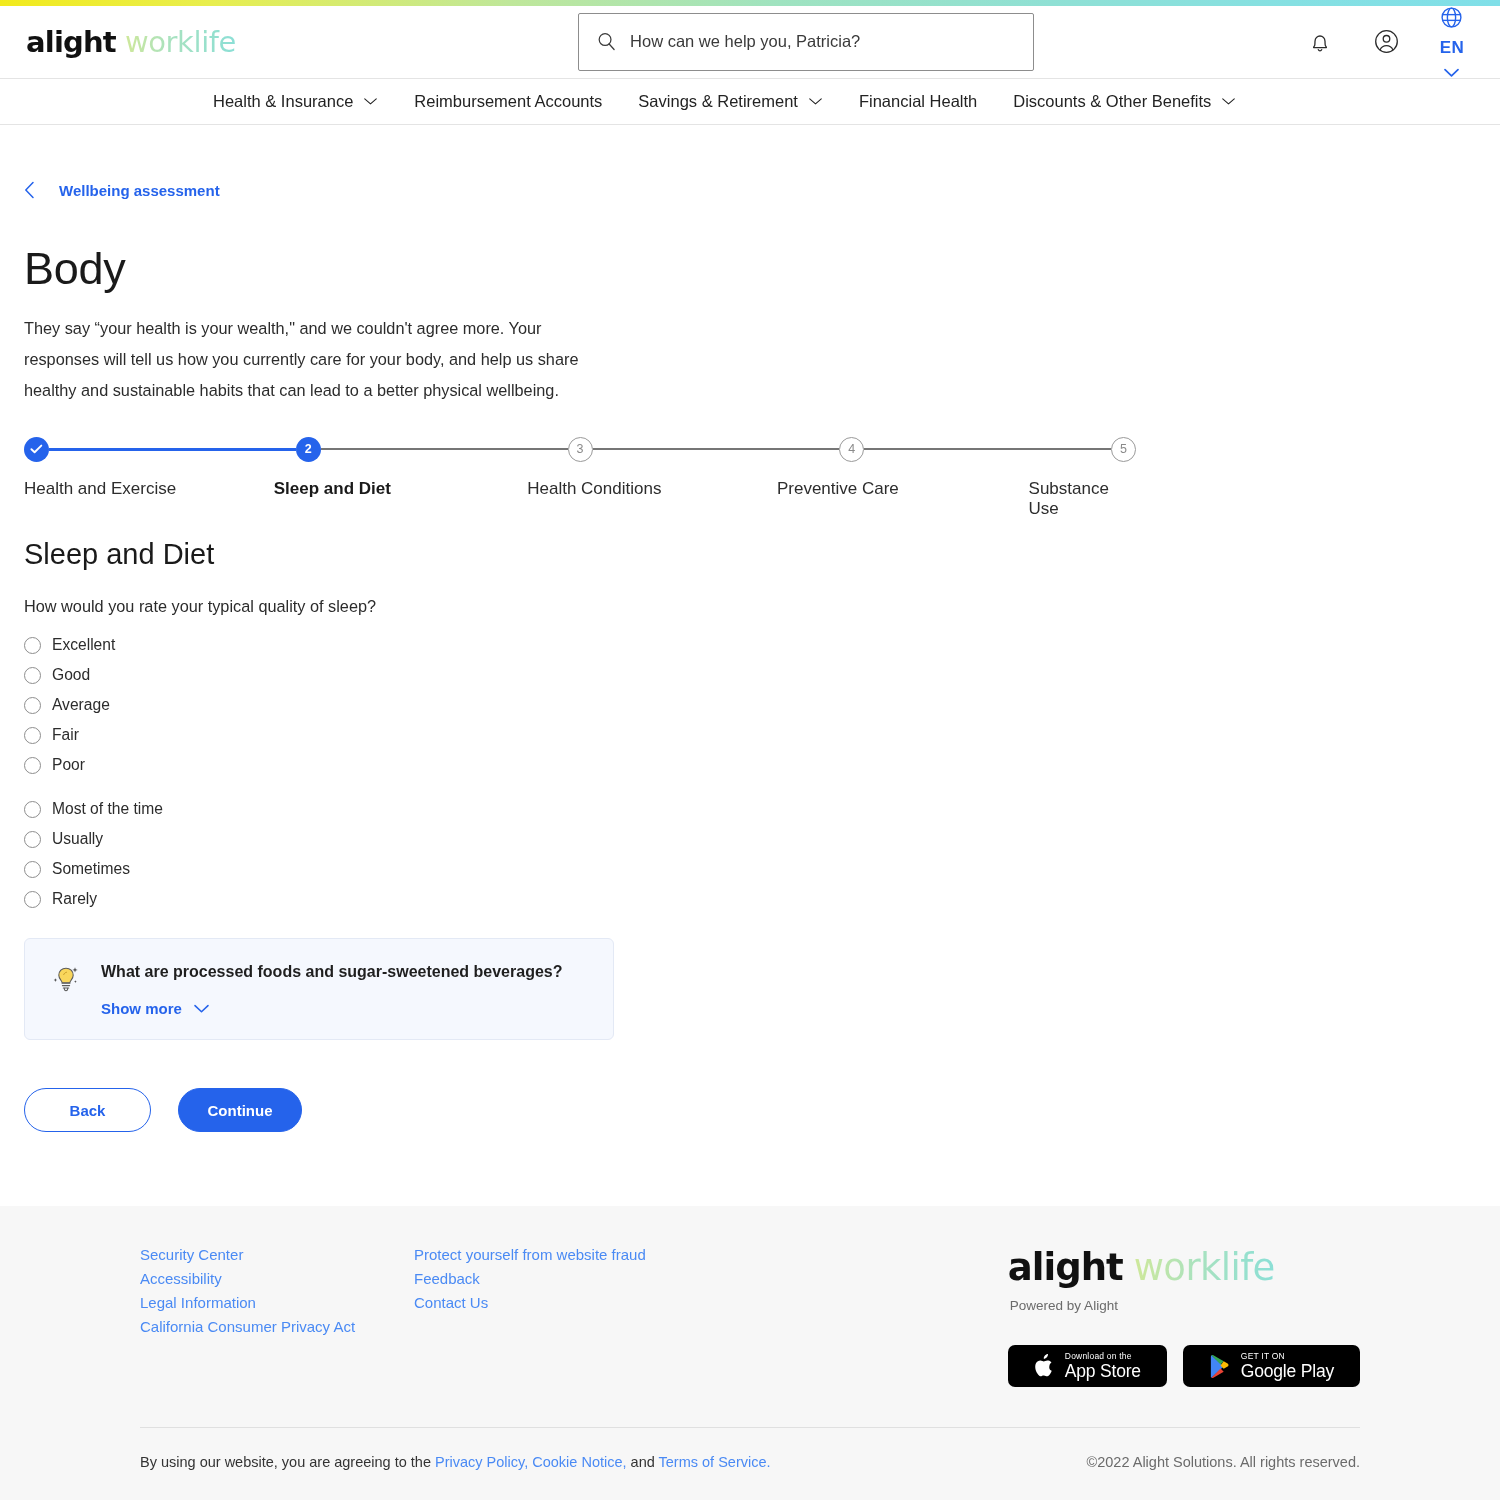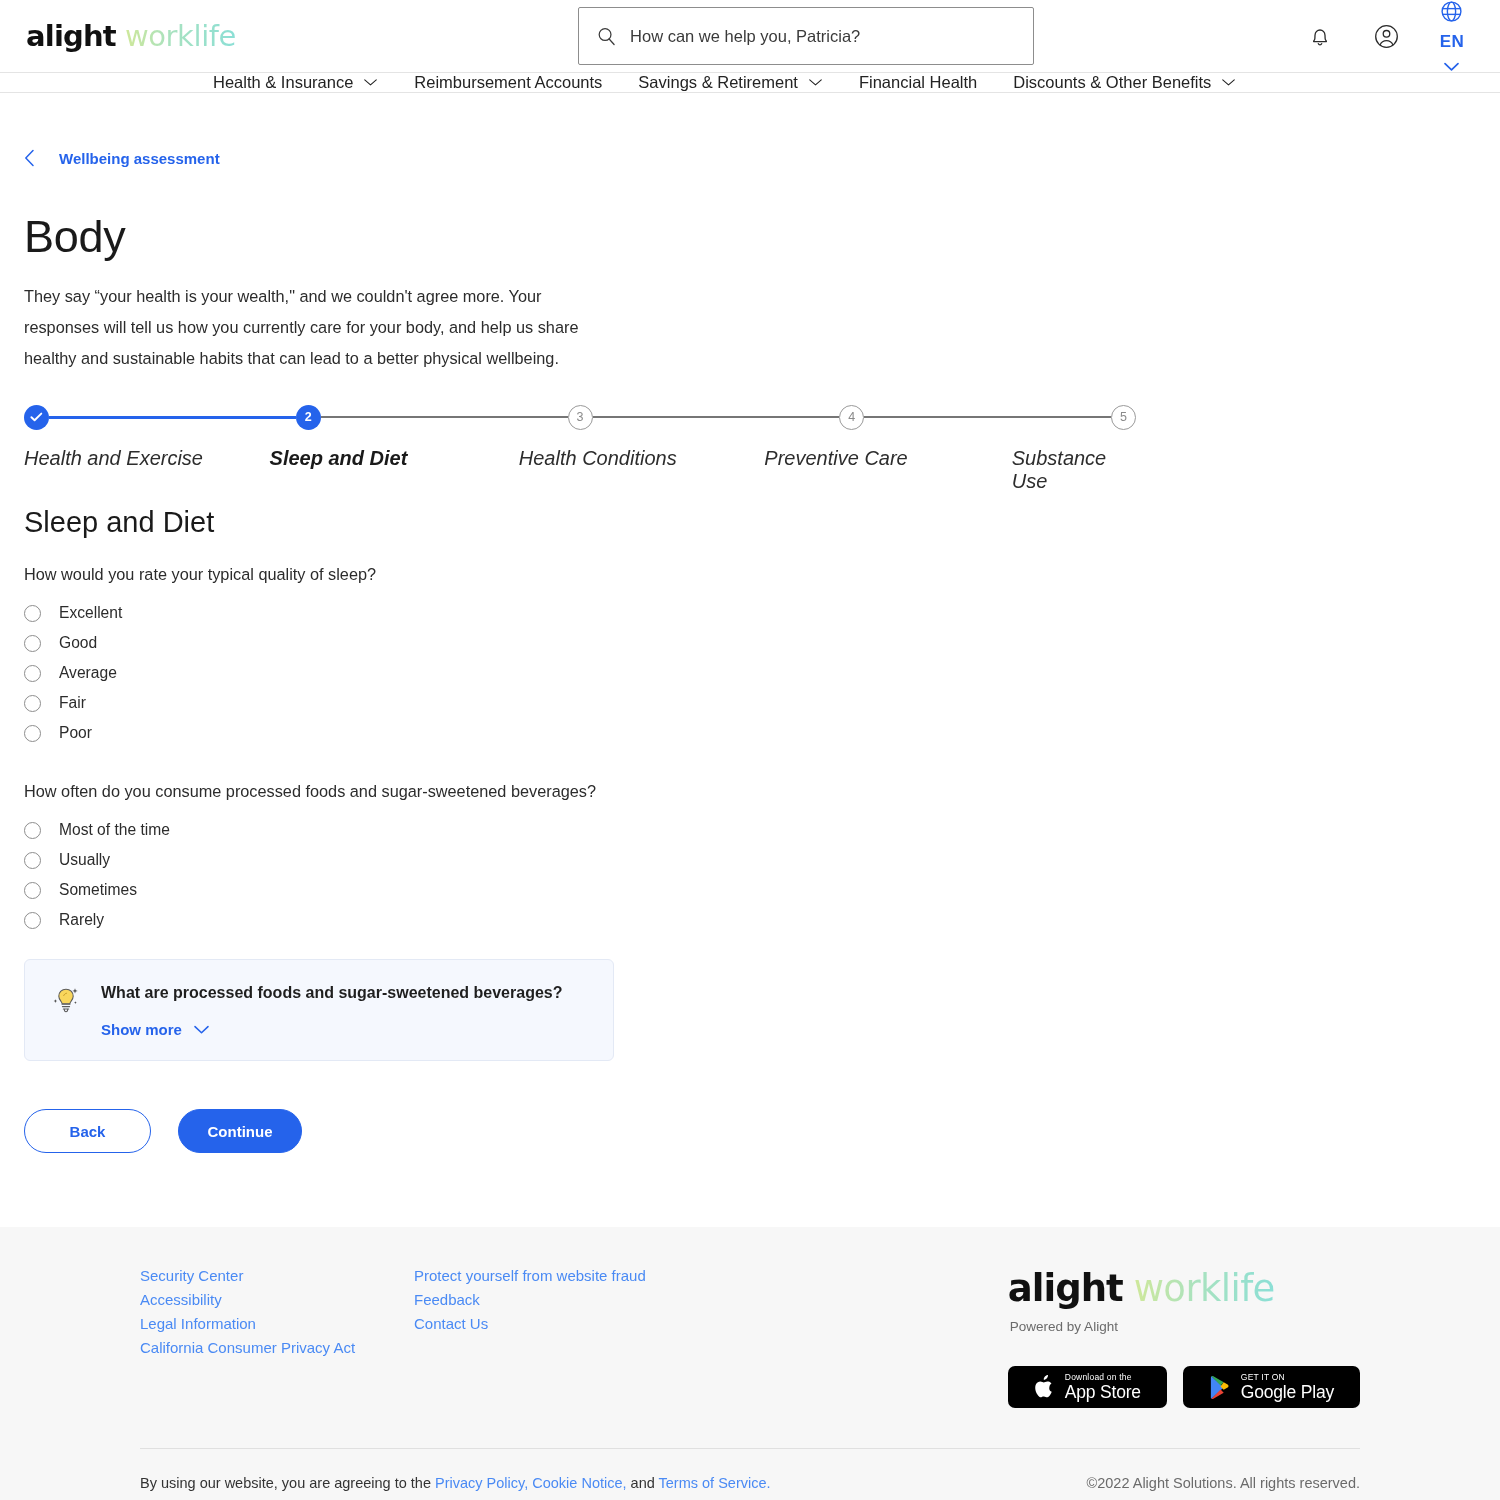--- a/index.html
+++ b/index.html
@@ -82,28 +82,28 @@
   .step-line { height: 2px; background: #767676; flex: 1 1 auto; }
   .step-line.done { background: #2563eb; height: 3px; }
   .circle {
     width: 25px; height: 25px; border-radius: 50%; display: flex; align-items: center; justify-content: center;
     font-size: 12.5px; flex: 0 0 auto; z-index: 2; cursor: pointer;
   }
   .circle.done { background: #2563eb; color: #fff; }
   .circle.active { background: #2563eb; color: #fff; font-weight: 600; }
   .circle.todo { background: #fff; border: 1.4px solid #9a9a9a; color: #8a8a8a; }
   .step-labels { display: flex; margin-top: 17px; }
-  .step-label { font-size: 20px; color: #2d2d2d; font-style: italic; }
+  .step-label { font-size: 17px; color: #2d2d2d; }
   .step-label.active { font-weight: 700; color: #1a1a1a; }
 
   
   .section-title { font-size: 29px; font-weight: 400; color: #1a1a1a; margin-top: 28px; }
   .question { font-size: 16.3px; color: #2c2c2c; margin-top: 26px; }
   .options { margin-top: 14px; }
-  .option { display: flex; align-items: center; gap: 18px; cursor: pointer; padding: 6px 0; width: max-content; }
+  .option { display: flex; align-items: center; gap: 11px; cursor: pointer; padding: 6px 0; width: max-content; }
   .radio {
     width: 17px; height: 17px; border-radius: 50%; border: 1.4px solid #8e8e8e; background: #fff; flex: 0 0 auto;
   }
   .option-label { font-size: 15.6px; color: #2c2c2c; }
 
   
   .tip-card {
     margin-top: 24px; width: 590px; background: #f5f8fe; border: 1px solid #e3e9f5;
     border-radius: 6px; padding: 22px 22px 22px 24px; display: flex; gap: 18px;
   }
@@ -285,21 +285,20 @@
       <label class="option">
         <span class="radio"></span>
         <span class="option-label">Fair</span>
       </label>
       <label class="option">
         <span class="radio"></span>
         <span class="option-label">Poor</span>
       </label>
     </div>
 
-    <p class="question" style="margin-top:34px">How often do you consume processed foods and sugar-sweetened beverages?</p>
     <div class="options">
       <label class="option">
         <span class="radio"></span>
         <span class="option-label">Most of the time</span>
       </label>
       <label class="option">
         <span class="radio"></span>
         <span class="option-label">Usually</span>
       </label>
       <label class="option">

